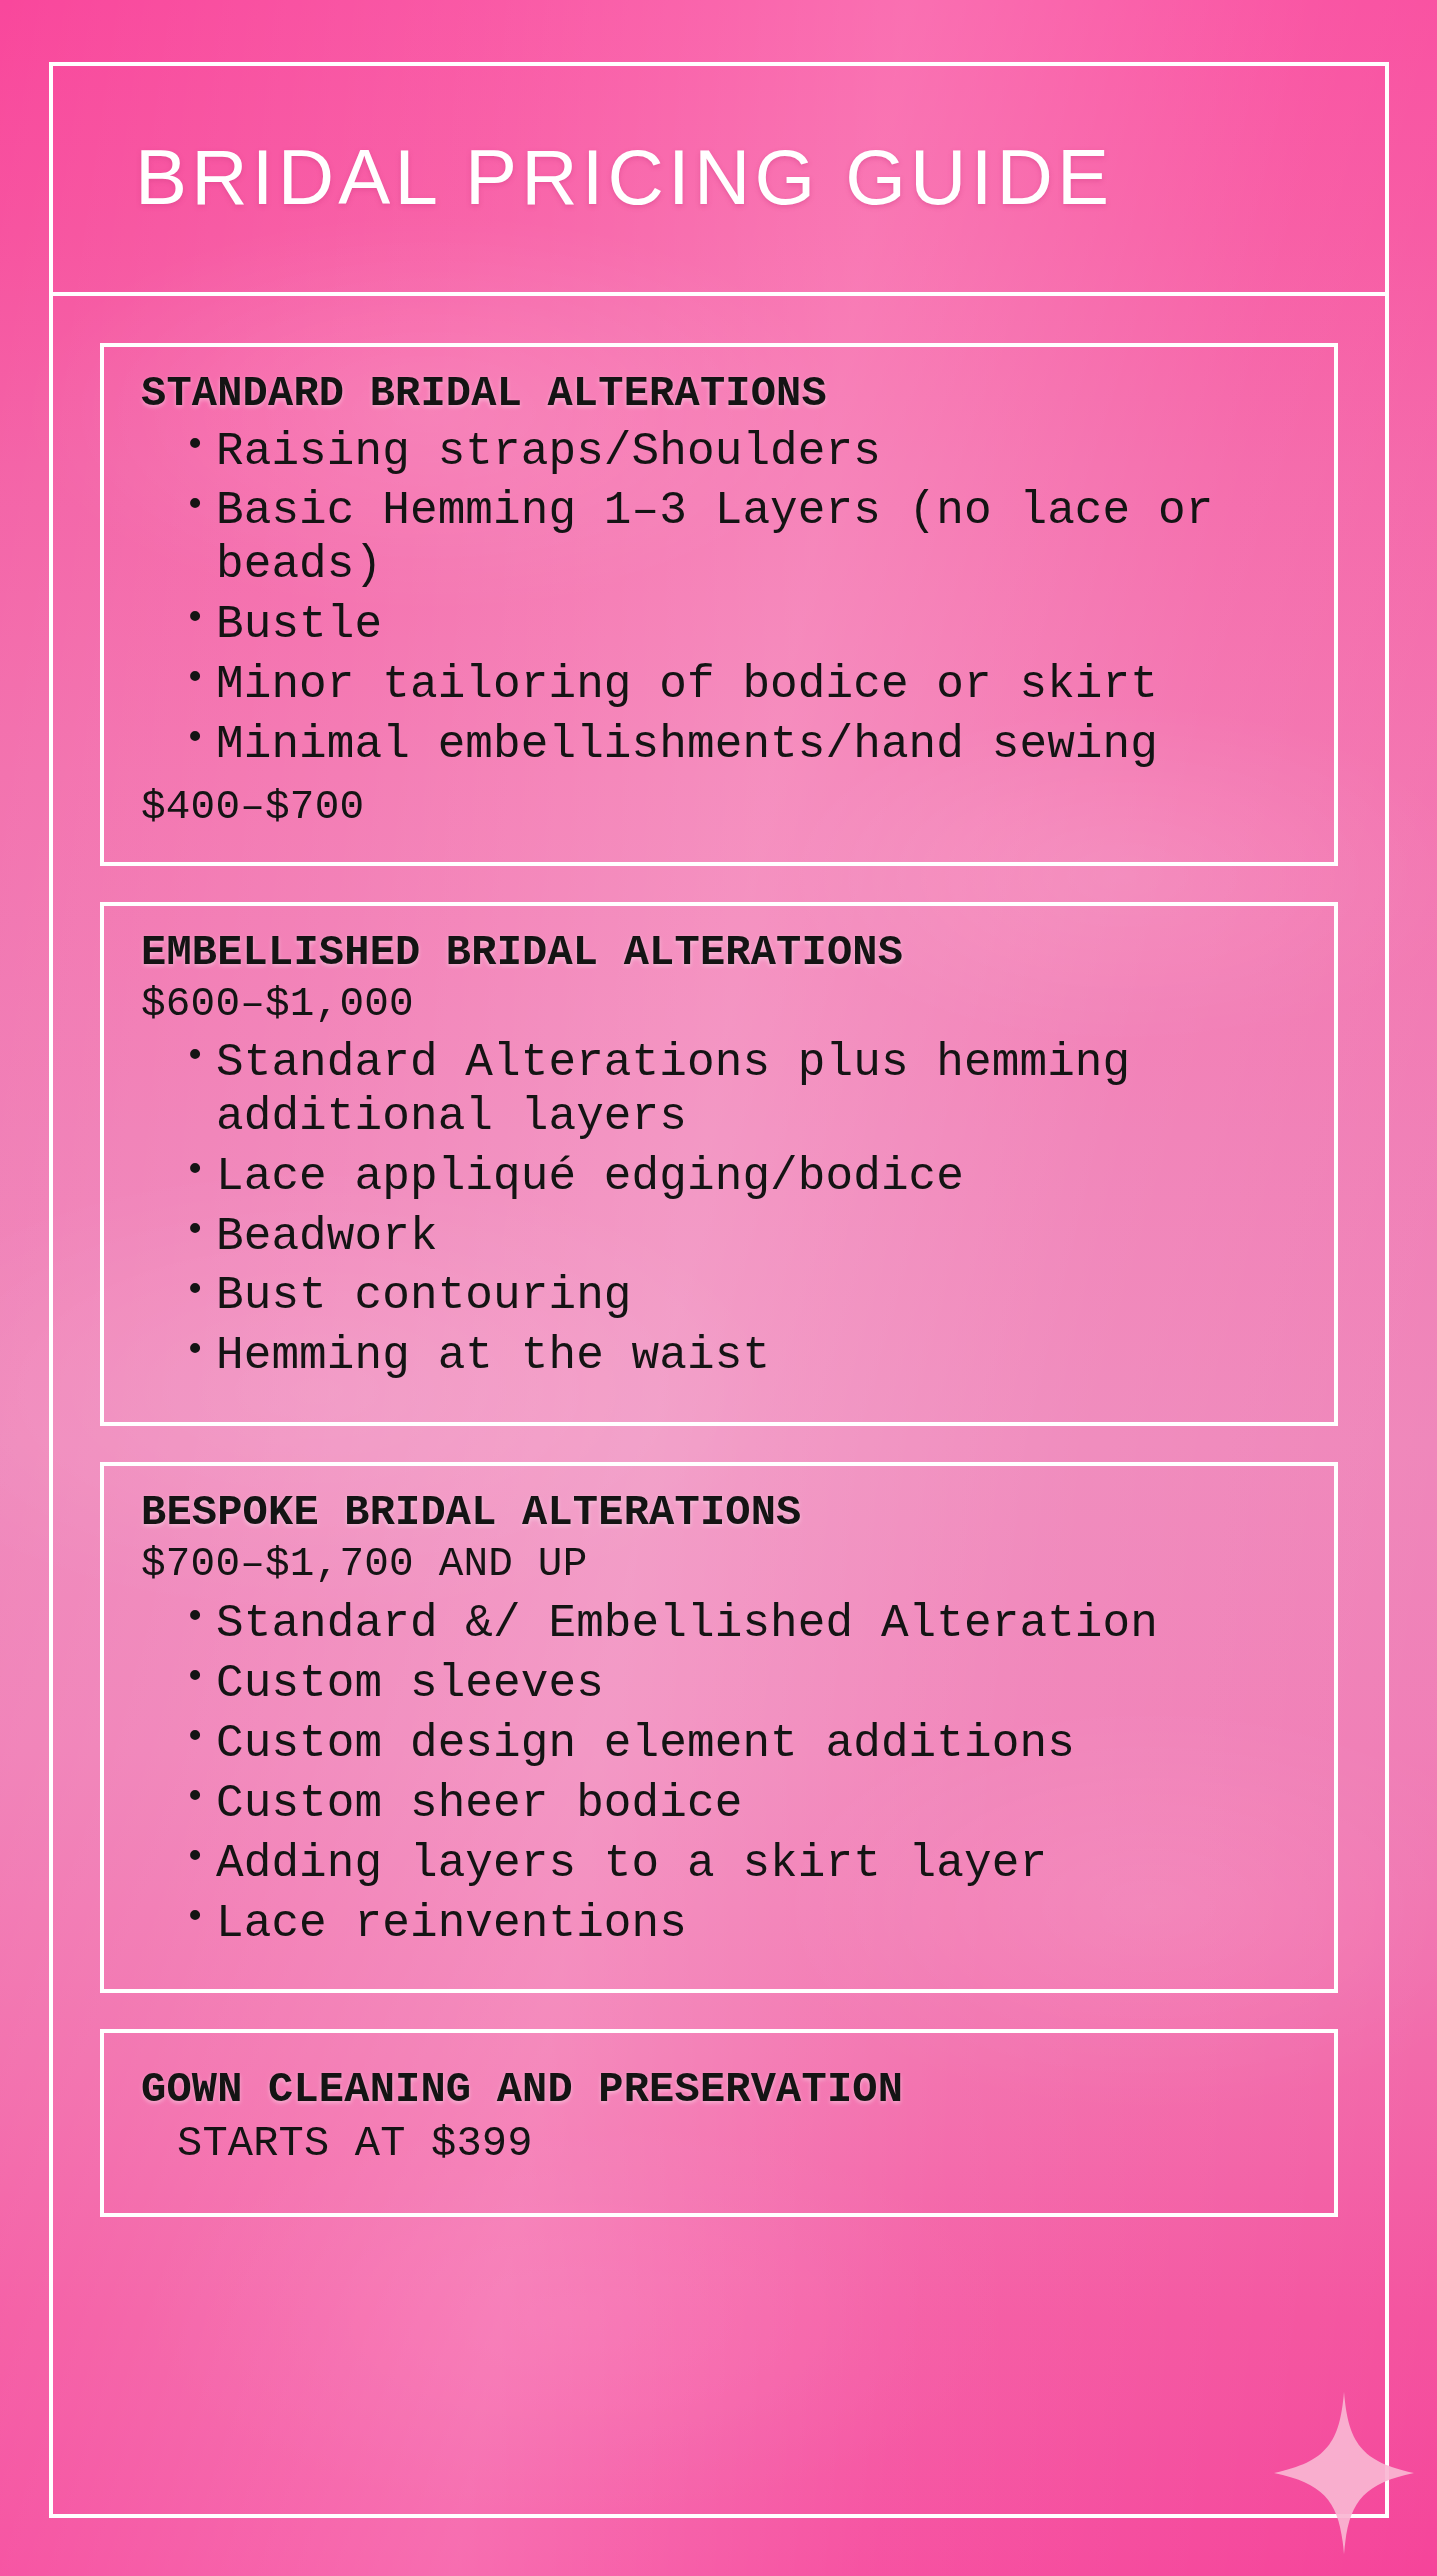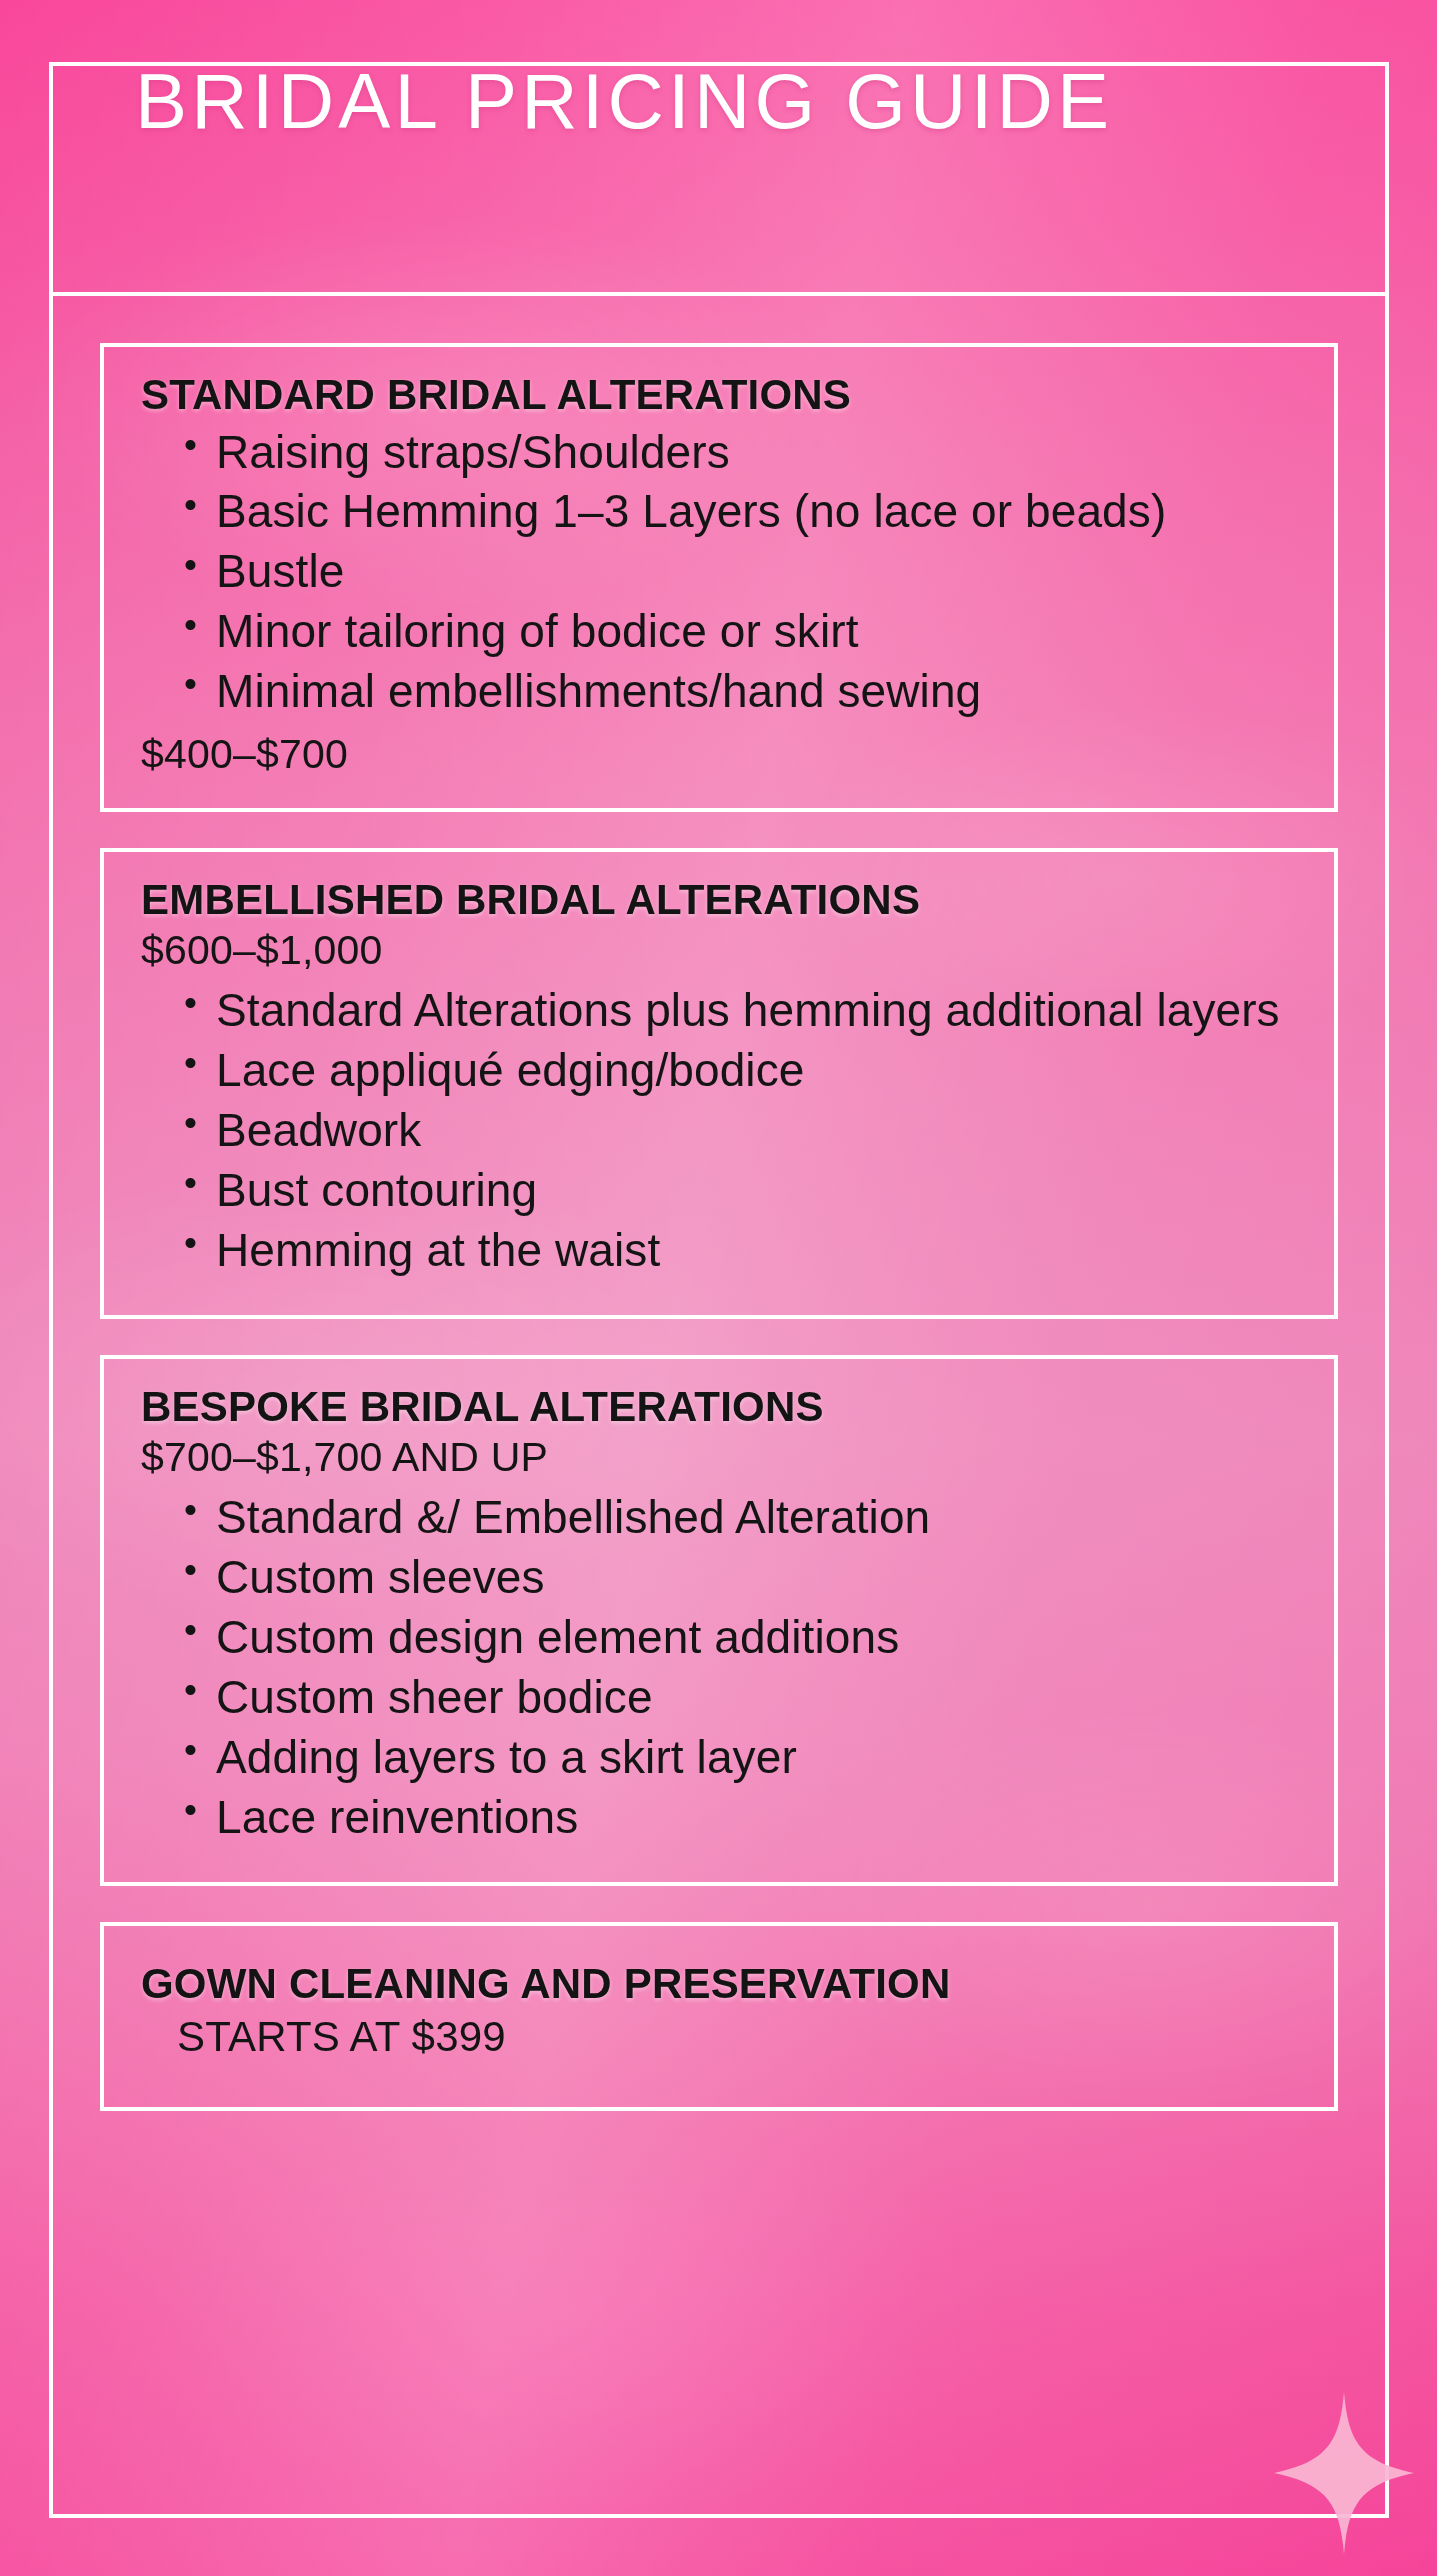--- a/index.html
+++ b/index.html
@@ -72,21 +72,21 @@
     display: flex;
     flex-direction: column;
   }
 
   
   .title-band {
     margin: 0 0 0 0;
     border-bottom: 4.7px solid #ffffff;
     height: 234px;
     display: flex;
-    align-items: flex-start;
+    align-items: center;
     box-sizing: border-box;
     padding-left: 86px;
   }
   .title-text {
     color: #ffffff;
     font-size: 78px;
     font-weight: 400;
     letter-spacing: 4.2px;
     line-height: 1;
     text-shadow: 0 1.9px 5.6px rgba(210,60,130,0.45);
@@ -94,20 +94,21 @@
   }
 
   
   .cards {
     flex: 1 1 auto;
     padding: 47px 51px 0 51px;
     box-sizing: border-box;
     display: flex;
     flex-direction: column;
     gap: 36px;
+    font-family: Liberation Mono, monospace;
   }
 
   .card {
     border: 4.7px solid #ffffff;
     box-sizing: border-box;
     padding: 24px 37px 28px 37px;
     color: #111111;
   }
 
   .card-title {

